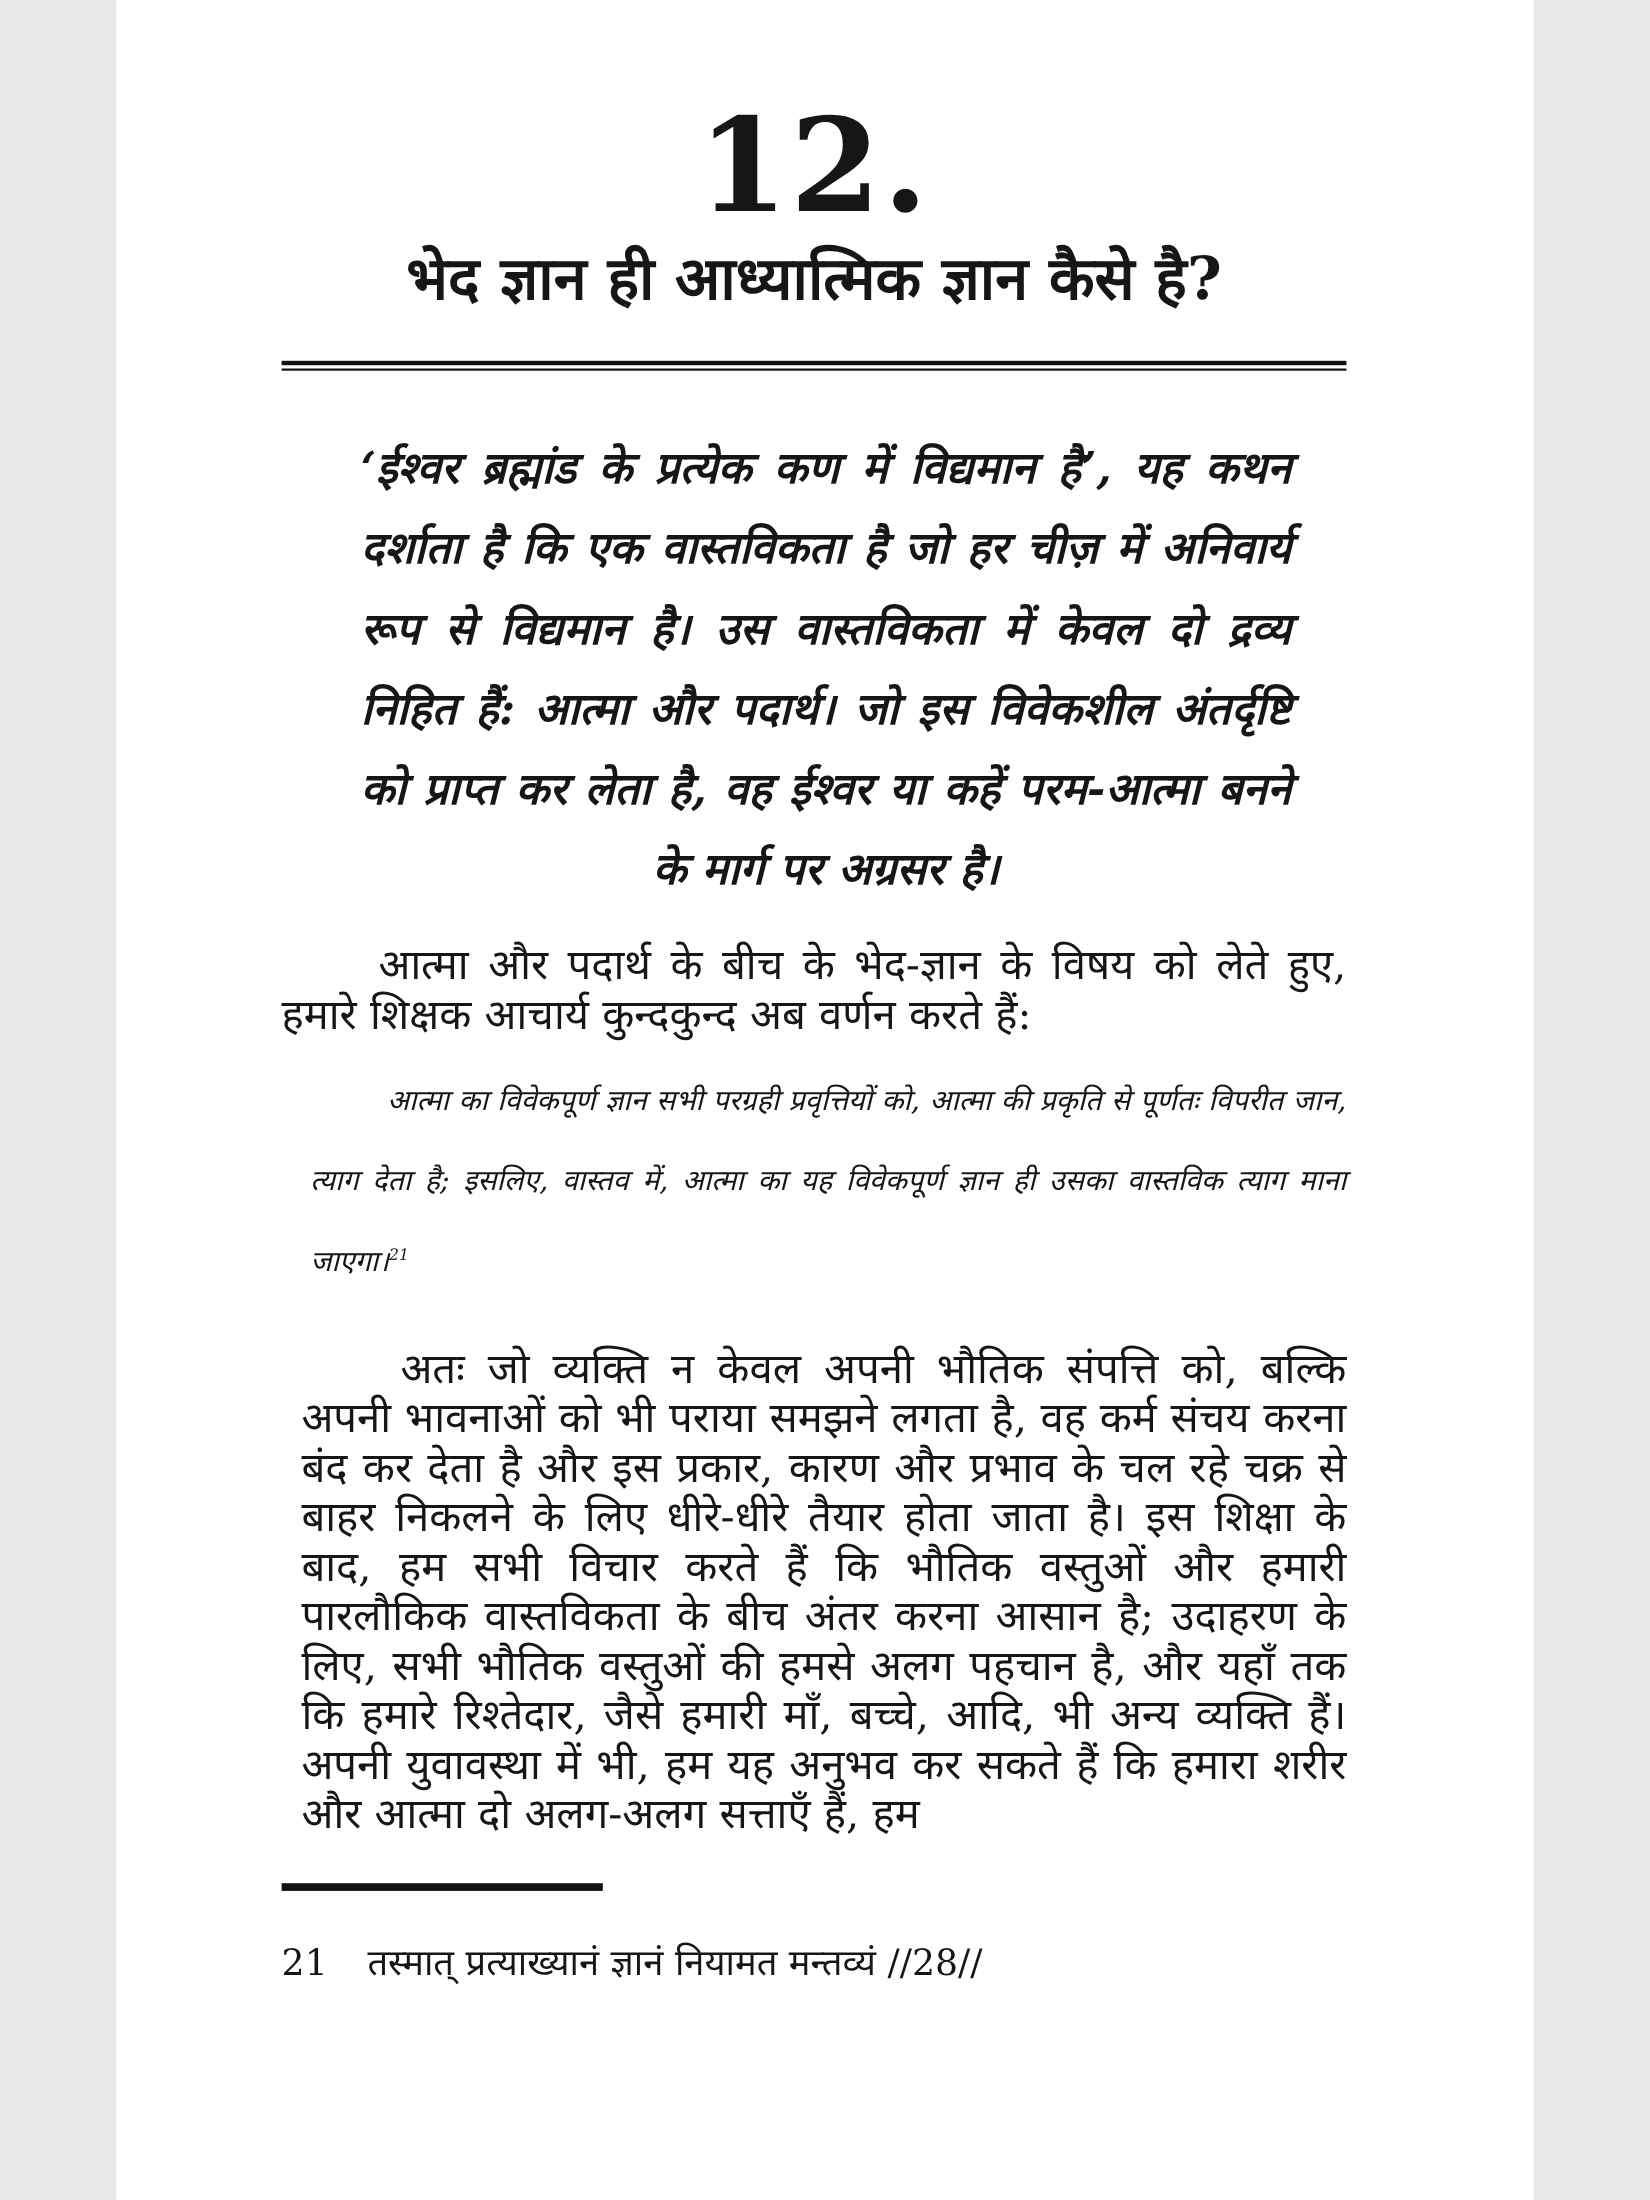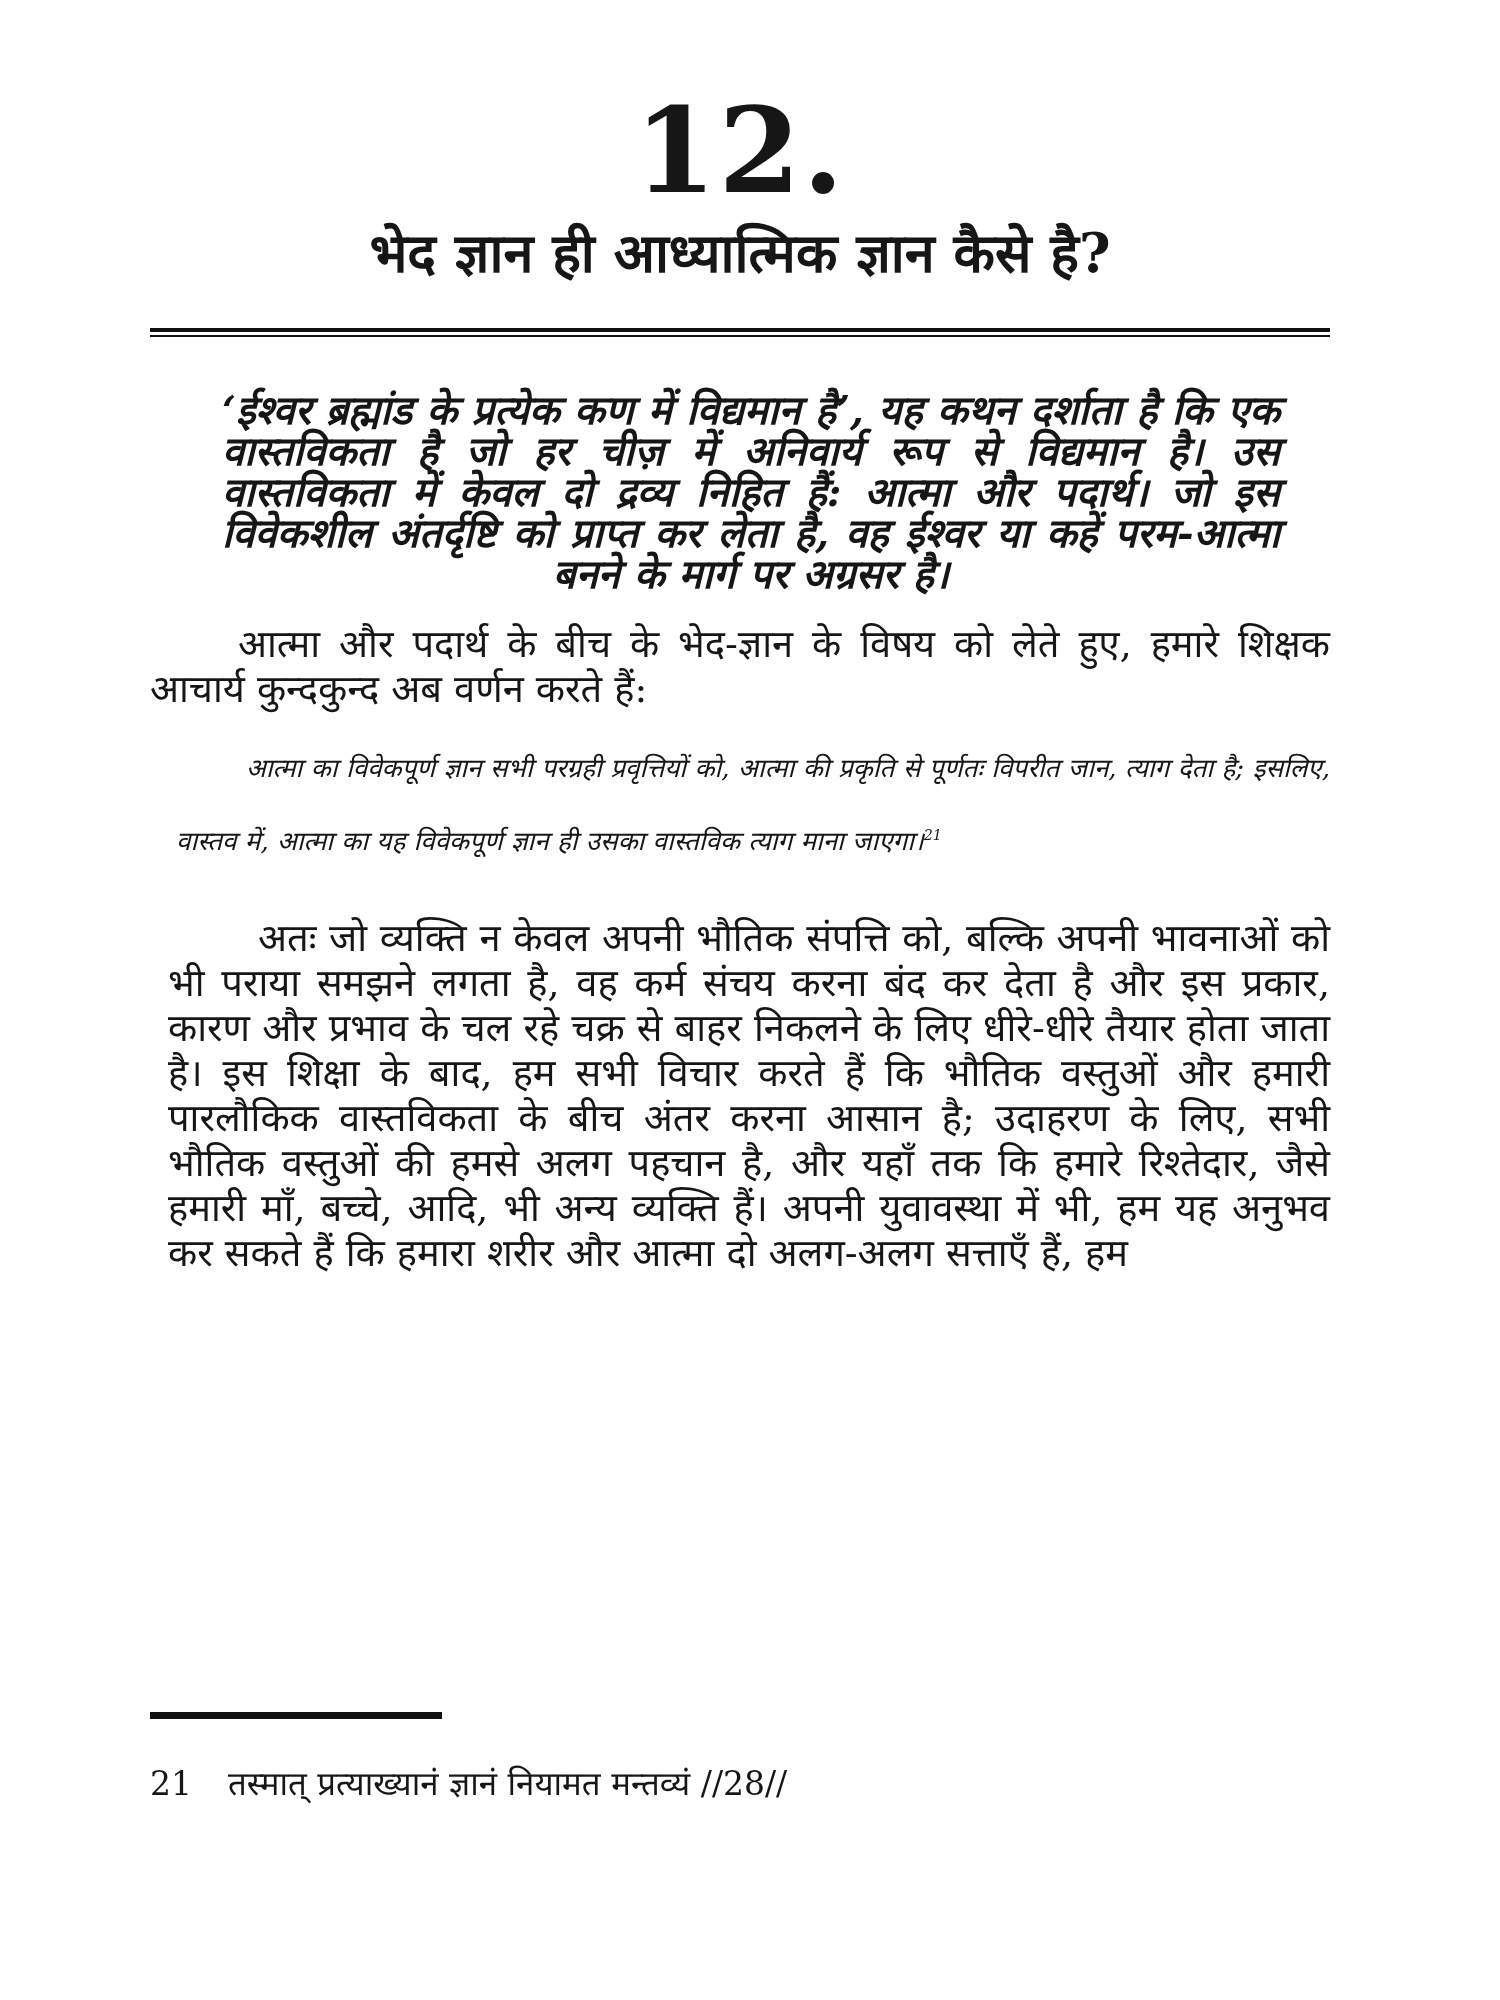--- a/index.html
+++ b/index.html
@@ -1,19 +1,19 @@
 <!DOCTYPE html>
 <html lang="hi"><head>
 <meta charset="utf-8">
 <style>
   * { margin: 0; padding: 0; box-sizing: border-box; }
   html, body { background: #e8e8e8; }
   .page {
     position: relative;
-    width: 1500px;
+    width: 1288px;
     height: 2000px;
     margin: 0 auto;
     background: #ffffff;
     color: #161616;
     font-family: "DejaVu Serif", serif;
     overflow: hidden;
   }
   .content {
     padding: 92px 170px 0 150px; 
   }
@@ -36,21 +36,21 @@
     margin-top: 44px;
     height: 9px;
     border-top: 4px solid #111;
     border-bottom: 2px solid #111;
   }
   .epigraph {
     margin: 52px 50px 0 72px;
     font-size: 40px;
     font-weight: 700;
     font-style: italic;
-    line-height: 41px;
+    line-height: 73px;
     text-align: justify;
     text-align-last: center;
   }
   .para {
     font-size: 38px;
     line-height: 45px;
     text-align: justify;
   }
   .intro-para {
     margin-top: 28px;

